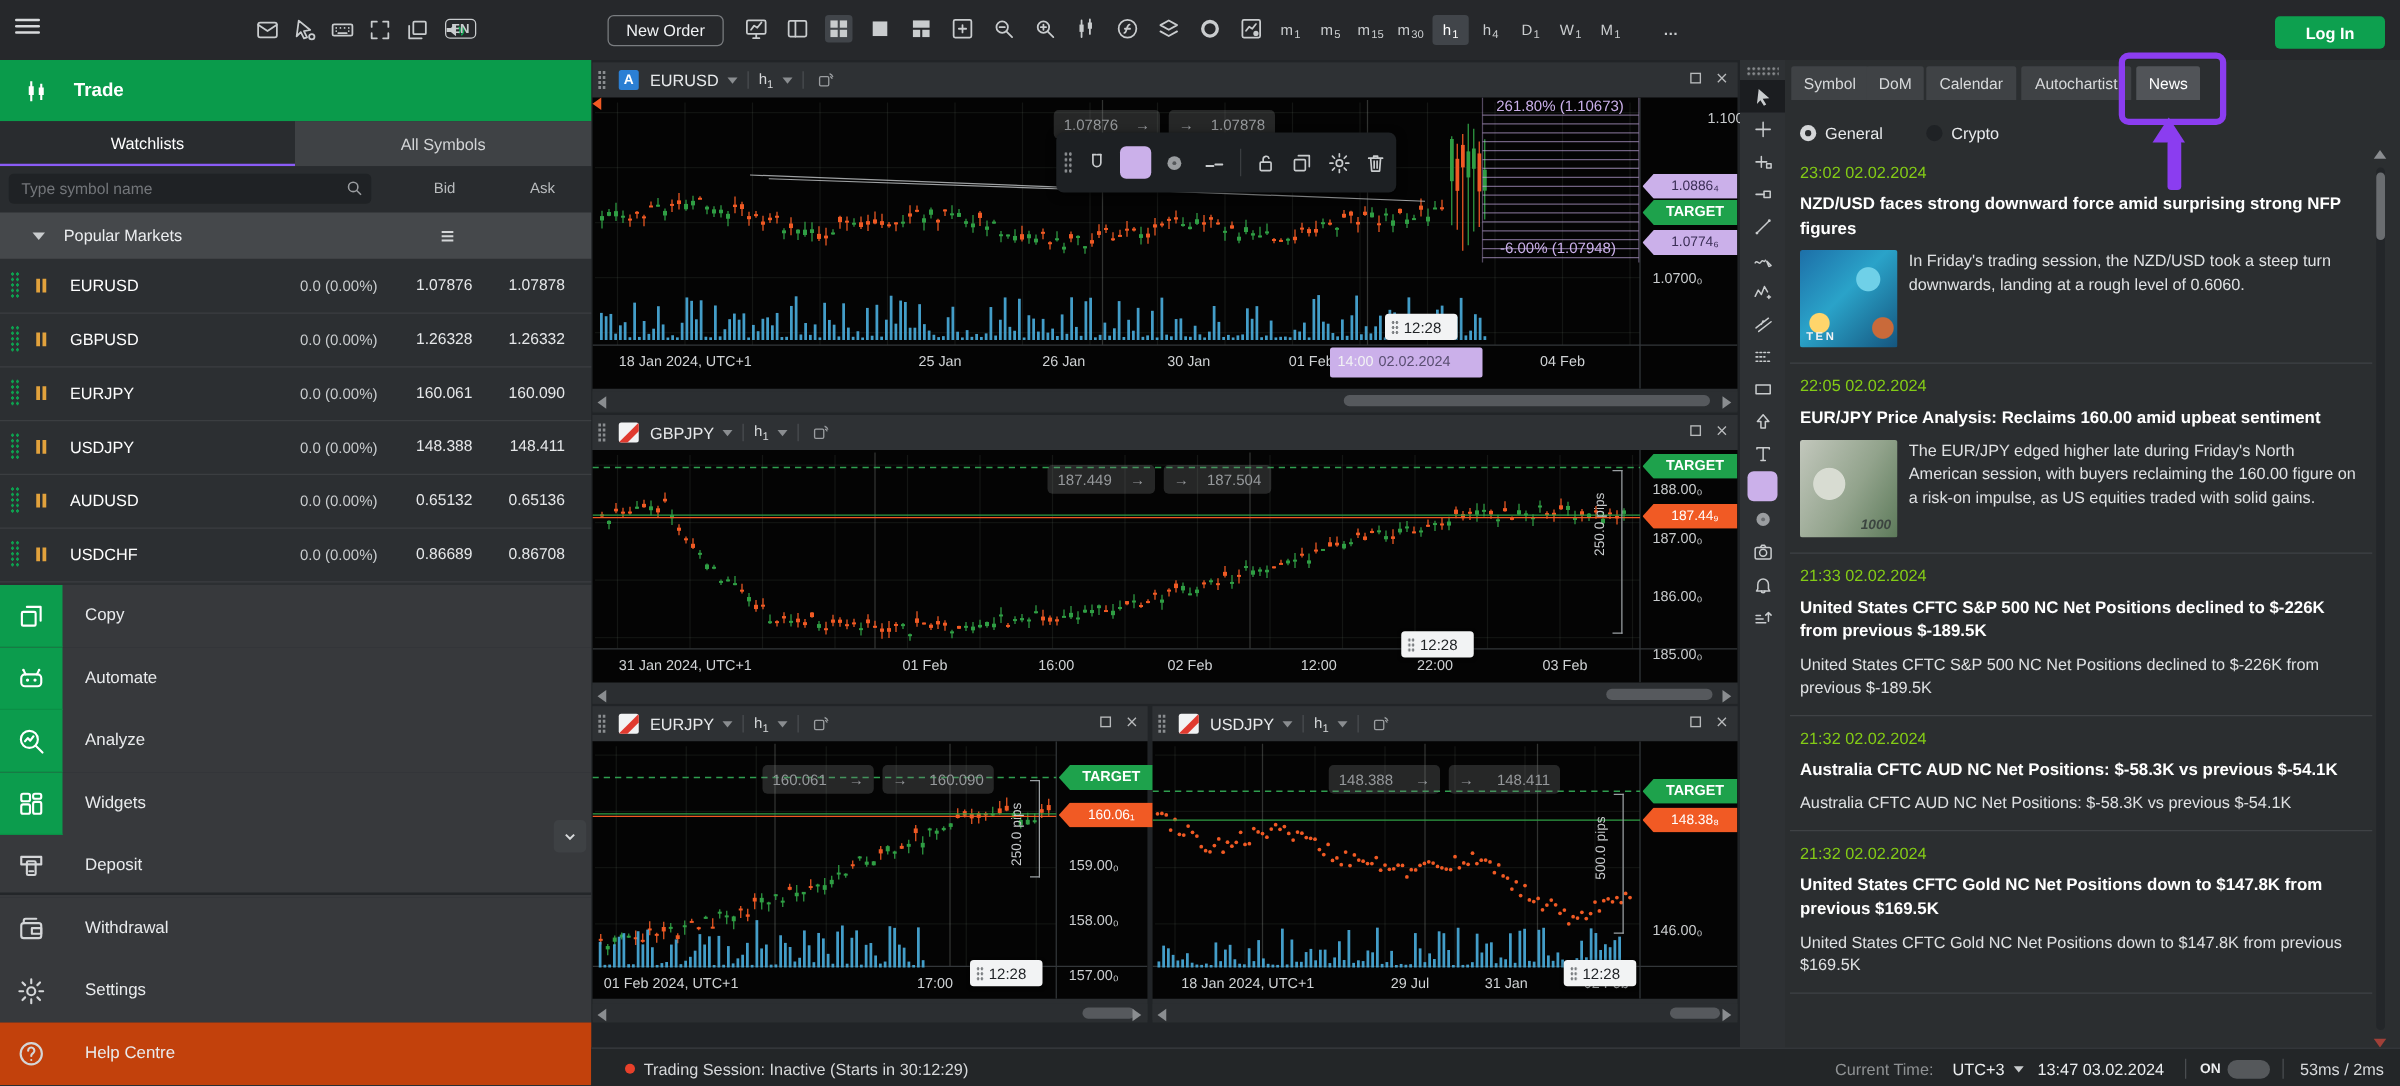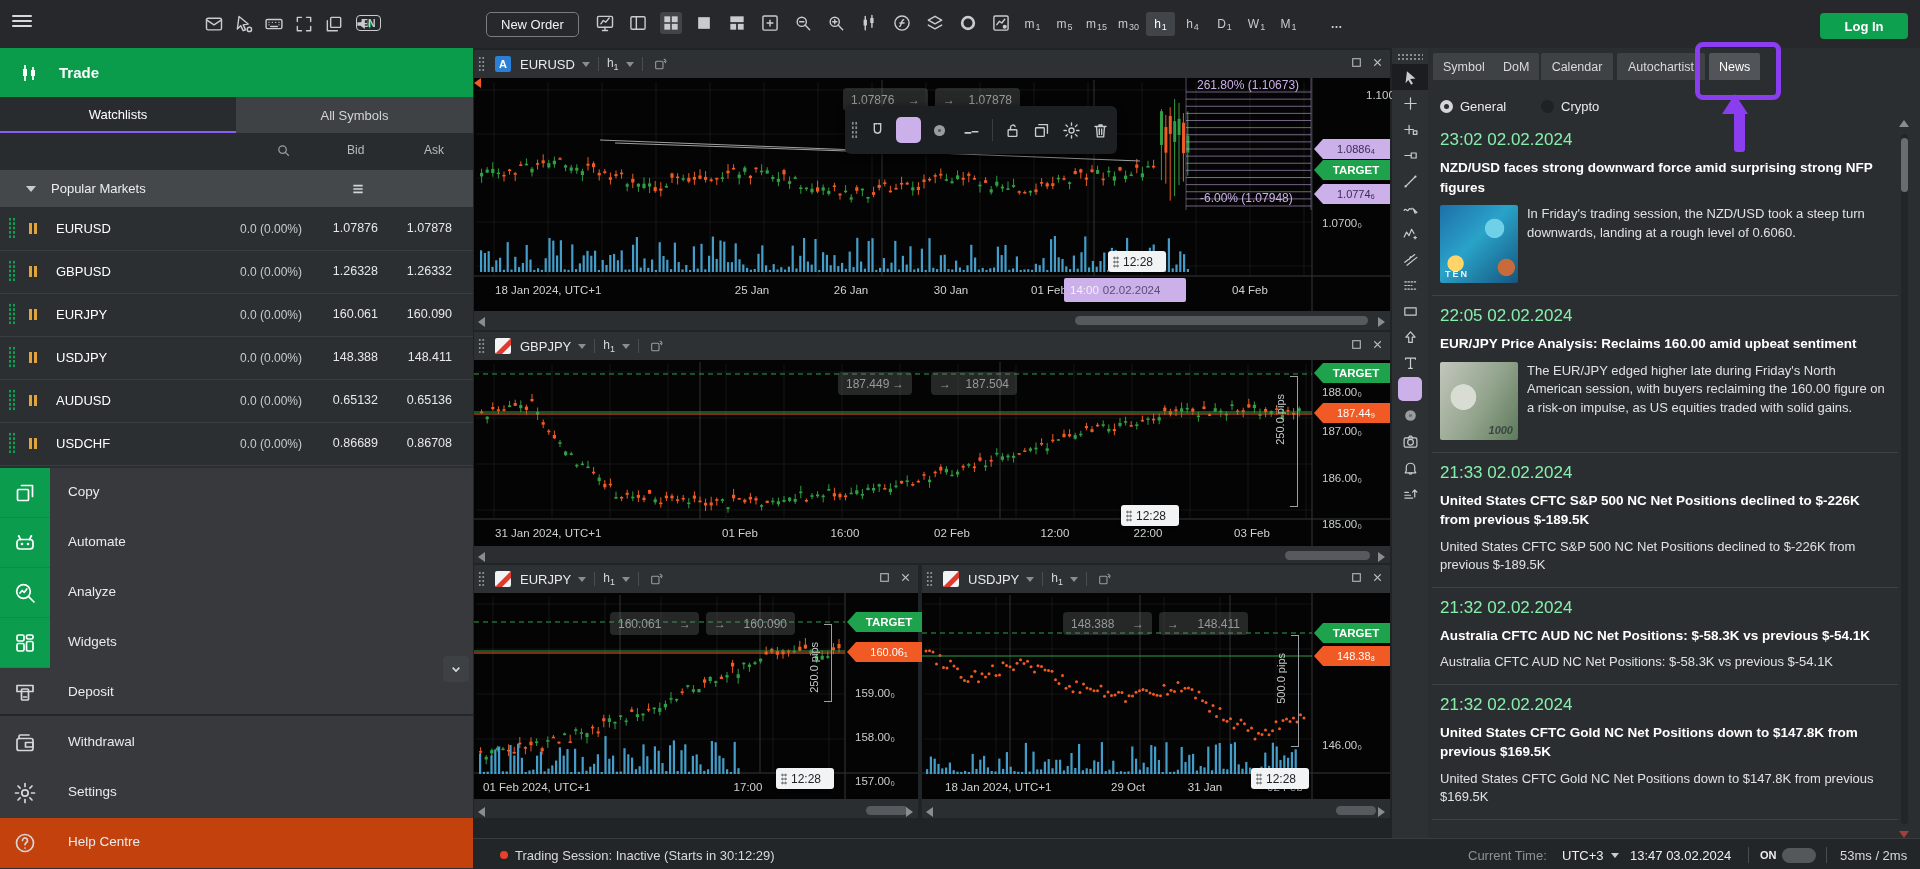--- a/index.html
+++ b/index.html
@@ -103,21 +103,21 @@
   #news-panel{position:absolute;left:1428px;top:48px;width:492px;height:790px;background:#2b2e30;}
   .news-tab{position:absolute;top:5px;height:27px;background:#3f4245;color:#d7d9db;font-size:12.5px;display:flex;
      align-items:center;justify-content:center;border-radius:2px 2px 0 0;cursor:pointer;padding:0 10px;box-sizing:border-box;}
   .news-tab.active{background:#515458;color:#fff;}
   .radio{width:13px;height:13px;border-radius:50%;}
   .radio.on{background:#d4d6d8;position:relative;}
   .radio.on::after{content:"";position:absolute;left:4px;top:4px;width:5px;height:5px;border-radius:50%;background:#2b2e30;}
   .radio.off{background:#1f2225;}
   #news-list{position:absolute;left:4px;top:72px;width:466px;height:718px;overflow:hidden;}
   .news-item{padding:10px 8px 12px 8px;border-bottom:1px solid #3f4245;}
-  .news-time{font-size:17px;color:#86efac;margin-bottom:8px;}
+  .news-time{font-size:13px;color:#84cc16;margin-bottom:8px;}
   .news-title{font-size:13.5px;font-weight:bold;color:#ffffff;line-height:1.45;margin-bottom:8px;}
   .news-bodyrow{display:flex;}
   .news-thumb{width:78px;height:78px;border-radius:2px;margin-right:9px;flex:none;position:relative;overflow:hidden;}
   .thumb-nzd-banknote{background:radial-gradient(circle at 70% 30%,#6fd0e8 0 12%,transparent 13%),
       radial-gradient(circle at 20% 75%,#ffd56b 0 9%,transparent 10%),
       radial-gradient(circle at 85% 80%,#c96a3a 0 9%,transparent 10%),
       linear-gradient(135deg,#1d6fa8,#2aa3c9 45%,#15557e);}
   .thumb-jpy-banknote{background:radial-gradient(circle at 30% 45%,#d8dcd2 0 18%,transparent 19%),
       linear-gradient(120deg,#c2c7bc,#92a38c 55%,#5d7a5a);}
   .thumb-txt{position:absolute;left:5px;bottom:4px;font-size:9px;font-weight:bold;color:#f2f3f4;letter-spacing:2px;}
@@ -319,20 +319,21 @@
       <svg viewBox="0 0 24 24" fill="none" stroke="currentColor" stroke-width="1.7">
           <path d="M8 4v16M16 6v13"></path>
           <rect x="6" y="8" width="4" height="7" fill="currentColor" stroke="none"></rect>
           <rect x="14" y="9" width="4" height="6" fill="currentColor" stroke="none"></rect>
         </svg>
       <span id="trade-title">Trade</span>
     </div>
     <div class="side-tab" id="tab-watchlists">Watchlists</div>
     <div class="side-tab" id="tab-allsymbols">All Symbols</div>
     <div id="search-row">
+      <input id="symbol-search" placeholder="Type symbol name" style="">
       <svg class="abs" style="left:276px;top:10px;width:15px;height:15px;color:#9a9da0;" viewBox="0 0 24 24" fill="none" stroke="currentColor" stroke-width="2">
           <circle cx="10.5" cy="10.5" r="6"></circle>
           <path d="M15 15l5.5 5.5"></path>
         </svg>
       <span class="col-hdr" style="left:347px;">Bid</span>
       <span class="col-hdr" style="left:424px;">Ask</span>
     </div>
     <div id="group-row">
       <span class="tri-down" style="margin-left:26px;"></span>
       <span style="margin-left:15px;font-size:13px;color:#eceef0;">Popular Markets</span>
@@ -1438,21 +1439,21 @@
           <line x1="0" y1="54" x2="838" y2="54" stroke="#f05a24" stroke-width="1"></line>
         </svg>
         <div class="px-label" style="left: 848px; top: 26px;">188.00₀</div>
         <div class="px-label" style="left: 848px; top: 65px;">187.00₀</div>
         <div class="px-label" style="left: 848px; top: 112px;">186.00₀</div>
         <div class="px-label" style="left: 848px; top: 158px;">185.00₀</div>
         <div class="tag grn" style="left: 840px; top: 3px;">TARGET</div>
         <div class="tag org" style="left: 840px; top: 43px;">187.44₉</div>
         <div class="pips-bracket" style="left: 816px; top: 16px; height: 129px;"></div>
         <div class="pips-label" style="left: 800px; top: 34px;">250.0 pips</div>
-        <div class="sb-box" style="left: 364px; top: 12px; width: 74px;">
+        <div class="sb-box" style="left: 364px; top: 12px; width: 86px;">
           <span>187.449</span>
           <span>→</span>
         </div>
         <div class="sb-box" style="left: 457px; top: 12px; width: 86px;">
           <span>→</span>
           <span>187.504</span>
         </div>
         <div class="tick" style="top: 167px; left: 21px;">31 Jan 2024, UTC+1</div>
         <div class="tick" style="top: 167px; left: 266px; transform: translateX(-50%);">01 Feb</div>
         <div class="tick" style="top: 167px; left: 371px; transform: translateX(-50%);">16:00</div>
@@ -1953,21 +1954,21 @@
         <div class="pips-label" style="left: 353px; top: 60px;">500.0 pips</div>
         <div class="sb-box" style="left: 141px; top: 19px; width: 89px;">
           <span>148.388</span>
           <span>→</span>
         </div>
         <div class="sb-box" style="left: 237px; top: 19px; width: 89px;">
           <span>→</span>
           <span>148.411</span>
         </div>
         <div class="tick" style="top: 188px; left: 23px;">18 Jan 2024, UTC+1</div>
-        <div class="tick" style="top: 188px; left: 206px; transform: translateX(-50%);">29 Oct</div>
+        <div class="tick" style="top: 188px; left: 206px; transform: translateX(-50%);">29 Jul</div>
         <div class="tick" style="top: 188px; left: 283px; transform: translateX(-50%);">31 Jan</div>
         <div class="tick" style="top: 188px; left: 363px; transform: translateX(-50%);">02 Feb</div>
         <div class="tooltip1228" style="left: 329px; top: 175px;">
           <span class="tdots"></span>
           <span>12:28</span>
         </div>
       </div>
       <div class="scroll-strip" style="left: 922px; top: 803px; width: 468px; height: 15px;">
         <div class="arr-l" style="left: 4px;"></div>
         <div class="scroll-thumb" style="left: 414px; width: 40px;"></div>

